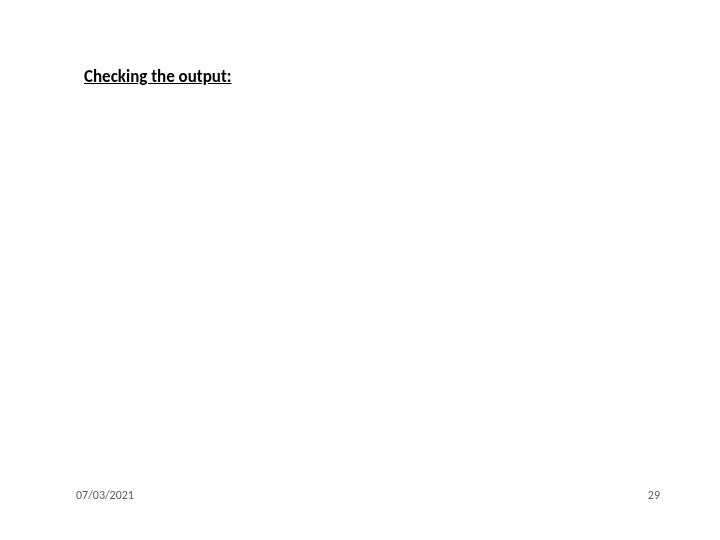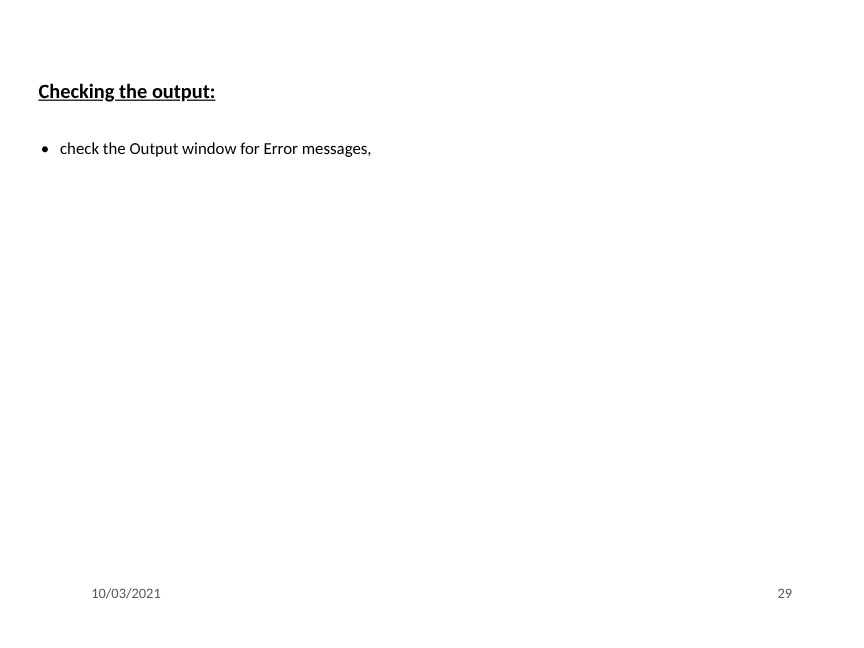--- a/index.html
+++ b/index.html
@@ -1,34 +1,31 @@
 <!DOCTYPE html>
 <html><head>
 <meta charset="utf-8">
 <style>
   * { margin: 0; padding: 0; box-sizing: border-box; }
   html, body { width: 720px; height: 540px; background: #fff; font-family: Calibri, Arial, sans-serif; color: #000; }
-  .slide { position: relative; width: 720px; height: 540px; padding: 66px 54px 40px 32px; }
+  .slide { position: relative; width: 720px; height: 540px; padding: 66px 54px 40px 84px; }
   .heading { font-size: 17px; font-weight: 700; margin-bottom: 28px; }
   .heading::after { content: ""; }
   ul.bullets { list-style: none; }
   ul.bullets li { position: relative; padding-left: 18px; font-size: 14px; line-height: 1.28; margin-bottom: 14px; }
   ul.bullets li::before { content: "•"; position: absolute; left: 2px; top: 0; font-size: 14px; }
   .b { font-weight: 700; }
   .footer { position: absolute; bottom: 38px; left: 76px; right: 60px; display: flex; justify-content: space-between; font-size: 12px; color: #5a5a5a; }
 </style>
 </head>
 <body>
 
 <div class="slide">
   <div class="heading"><span style="text-decoration: underline;">Checking the output:</span><span style="text-decoration: none;"></span></div>
 
   <ul class="bullets">
-    <li>
-      <span>check the Output window for Error messages,</span>
-    </li>
   </ul>
 
   <div class="footer">
-    <span>10/03/2021</span>
+    <span>07/03/2021</span>
     <span>29</span>
   </div>
 </div>
 
 </body></html>

